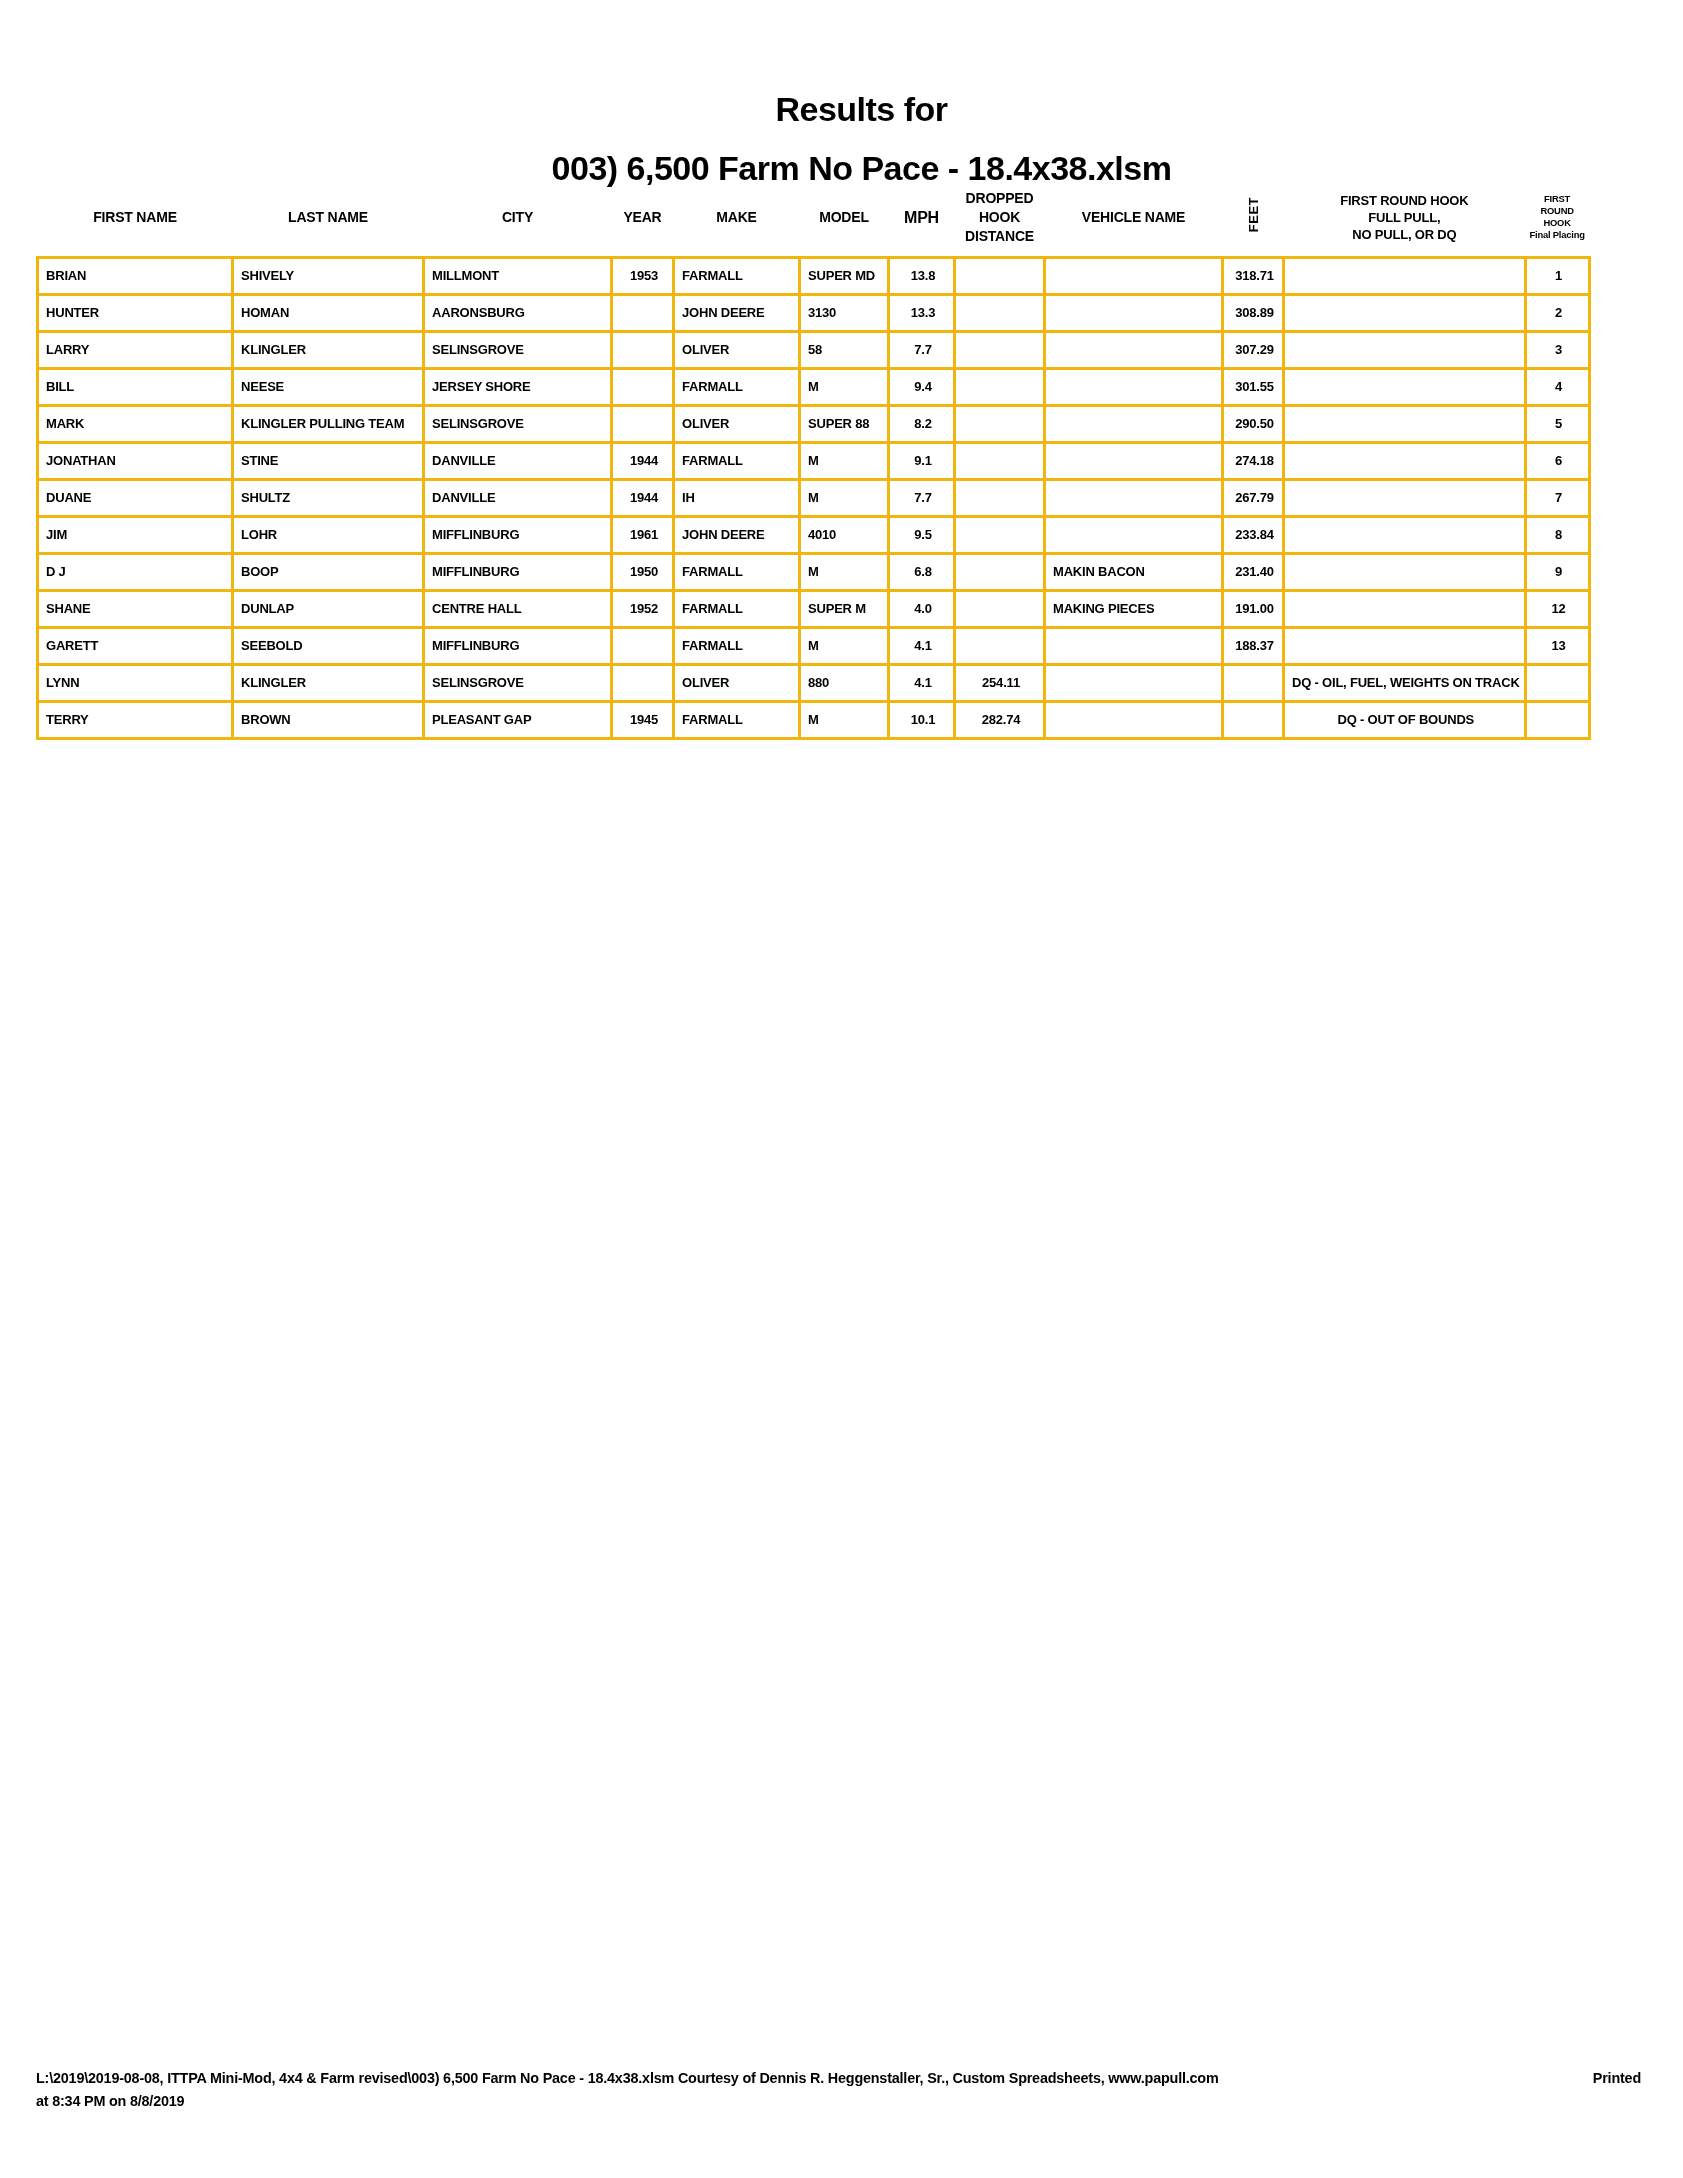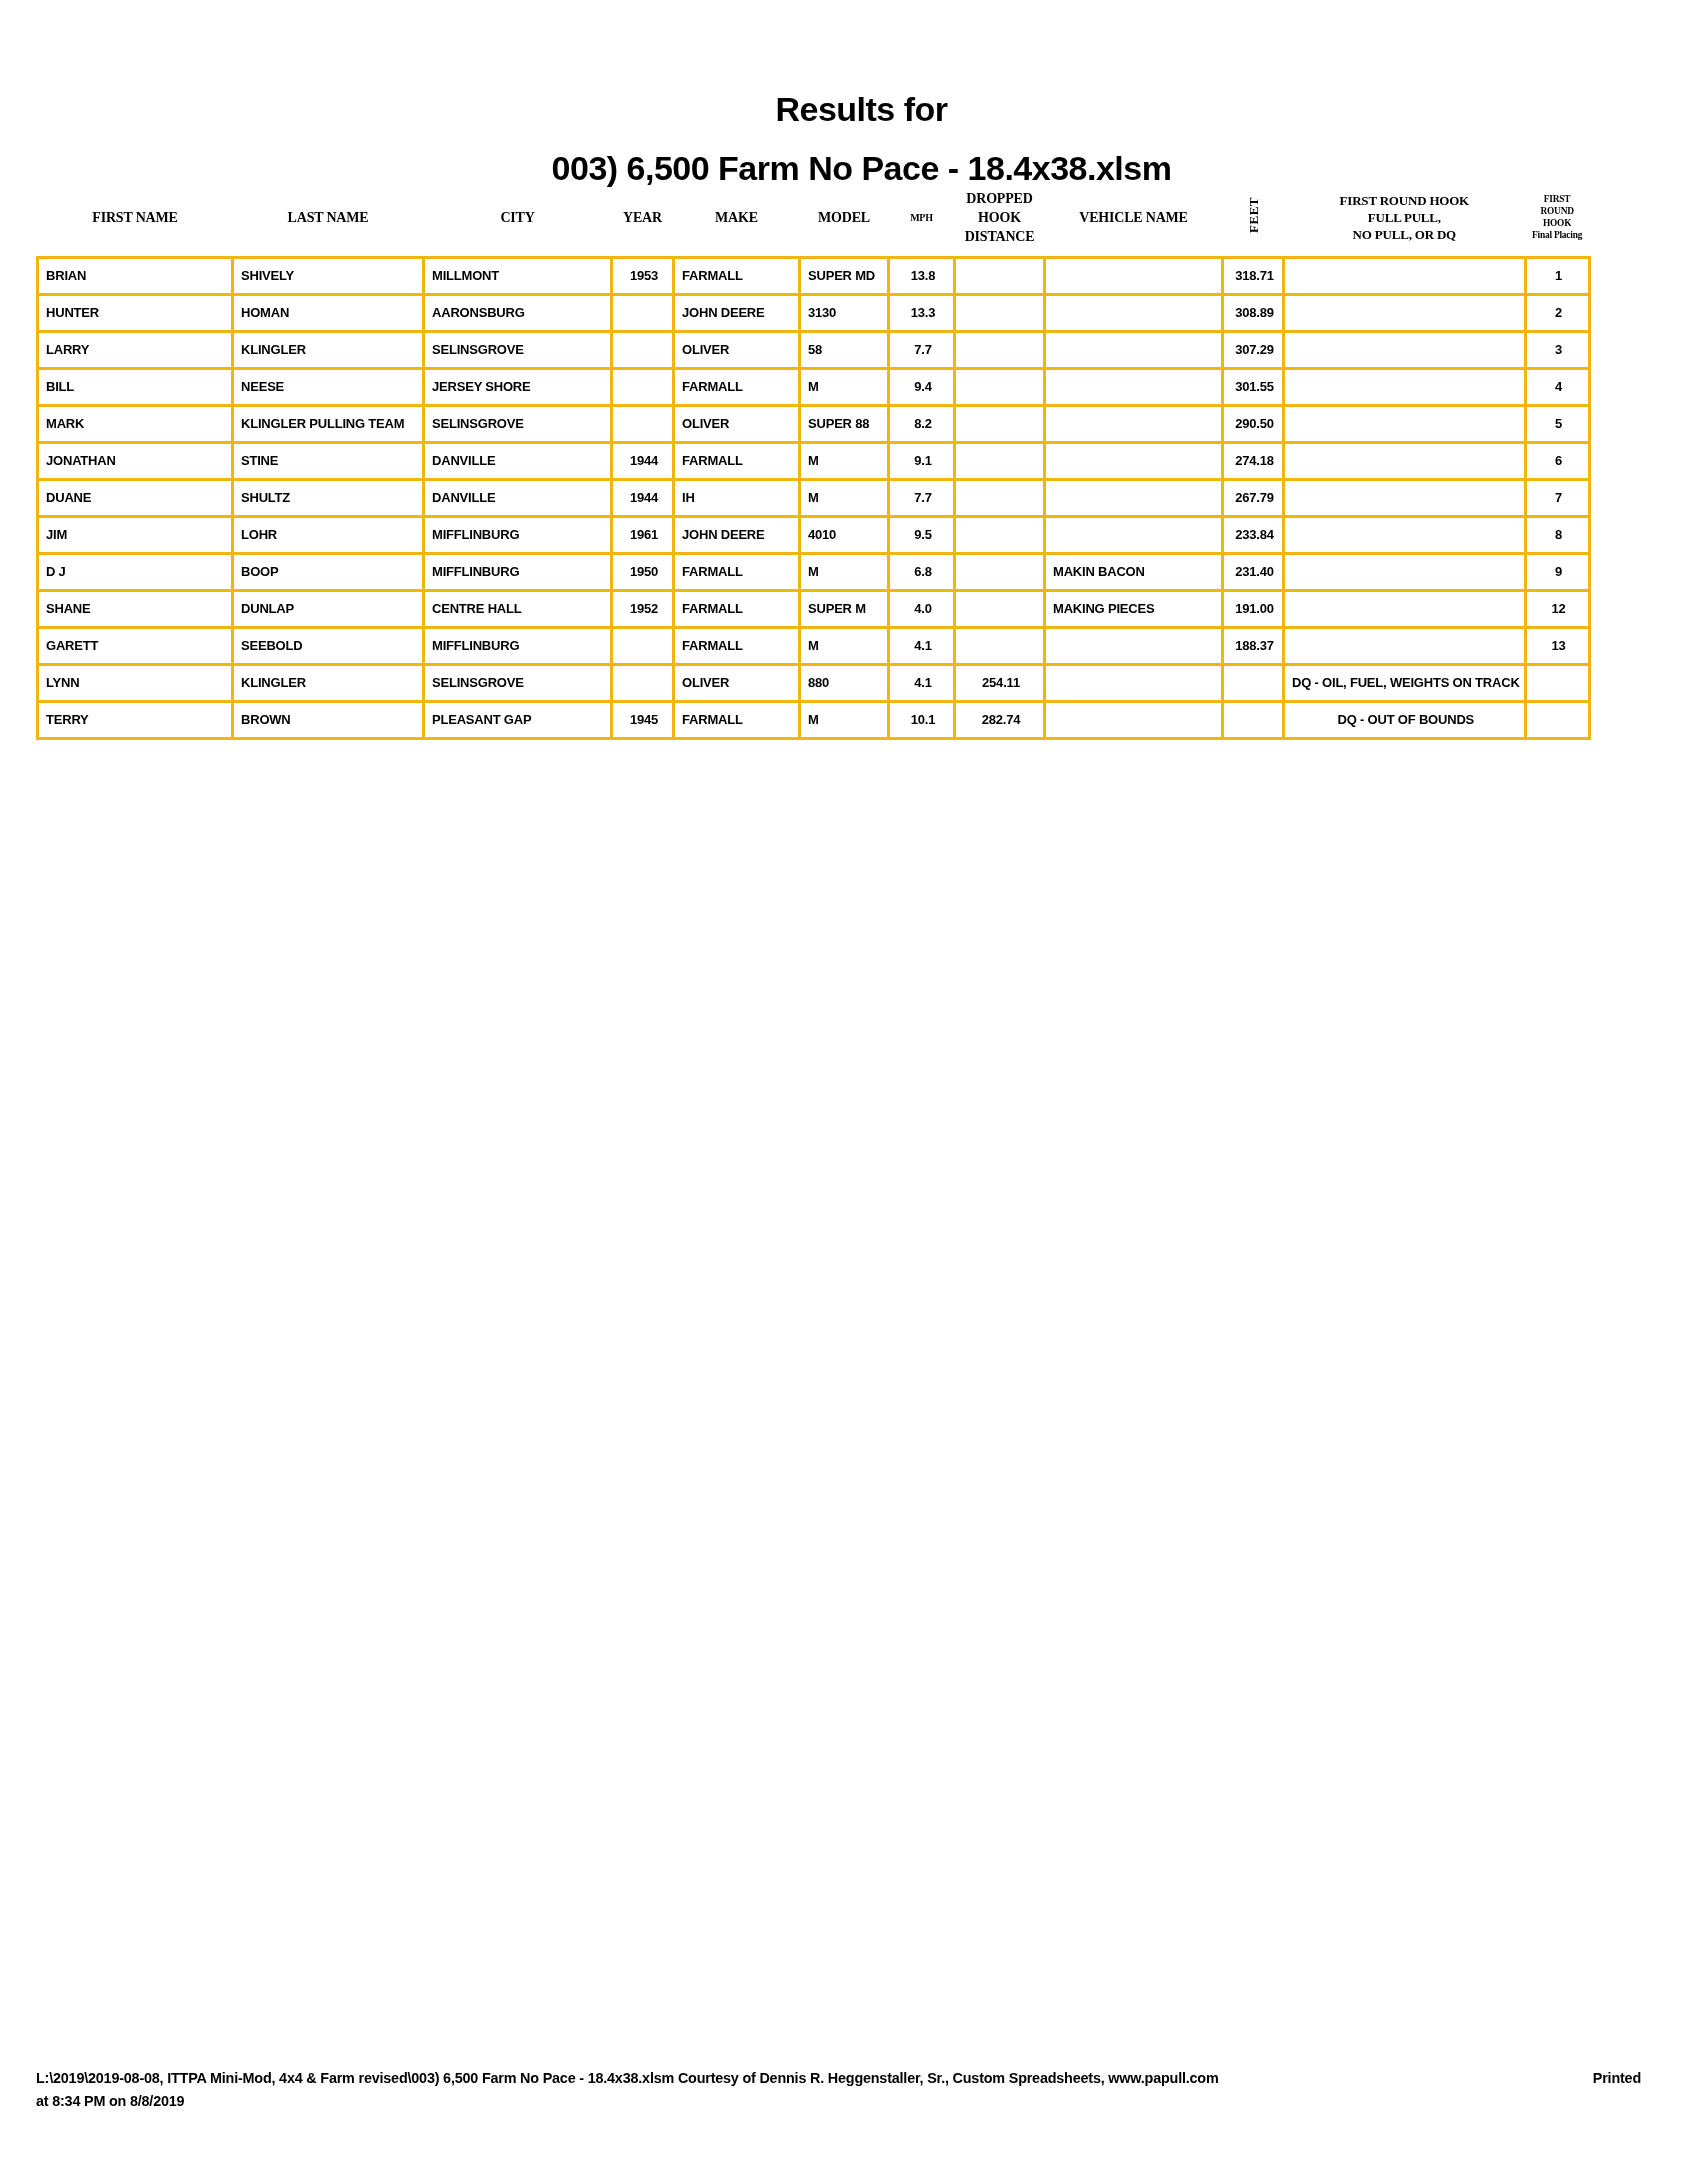--- a/index.html
+++ b/index.html
@@ -34,23 +34,22 @@
   table.results thead th {
     border: none;
     font-size: 14px;
     line-height: 19px;
     vertical-align: middle;
     text-align: center;
     white-space: pre-line;
     height: 73px;
     padding: 0 2px 5px 2px;
     letter-spacing: -0.2px;
-    font-family: Liberation Serif, serif;
-  }
-  table.results thead th.mph-h { font-size: 10px; }
+  }
+  table.results thead th.mph-h { font-size: 16px; }
   table.results thead th.hook-h { font-size: 13px; line-height: 17px; }
   table.results thead th.placing-h { font-size: 9.4px; line-height: 12px; }
   .vert {
     writing-mode: vertical-rl;
     transform: rotate(180deg);
     display: inline-block;
     font-size: 13px;
     letter-spacing: 0.5px;
   }
   table.results tbody td {

